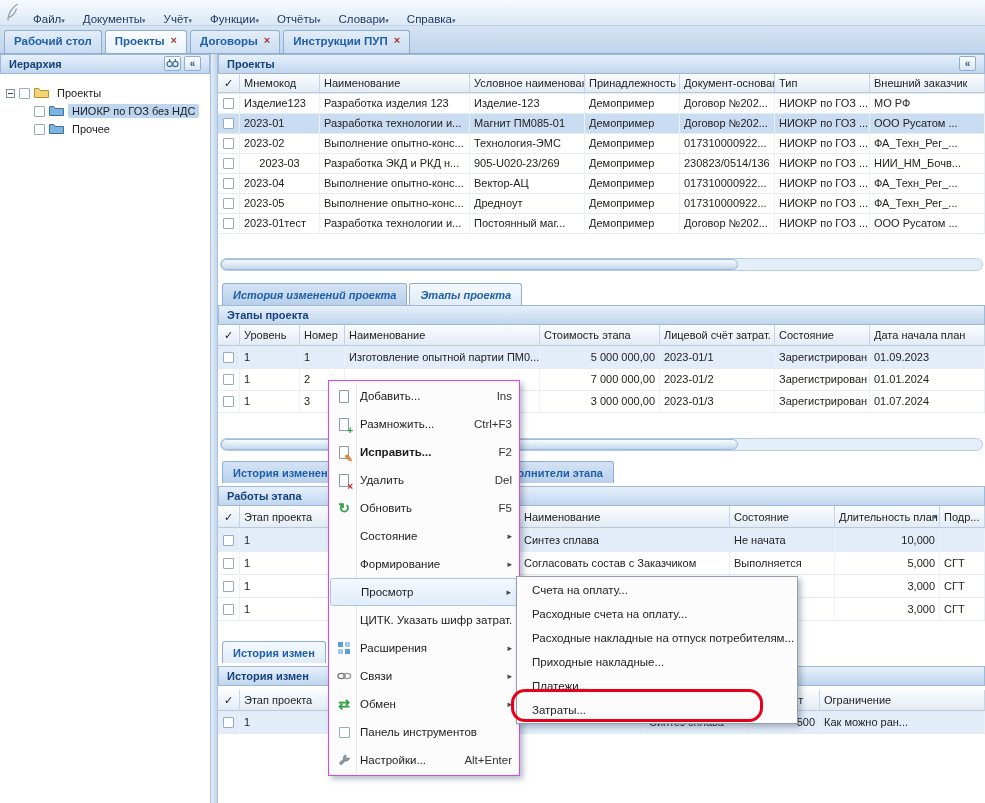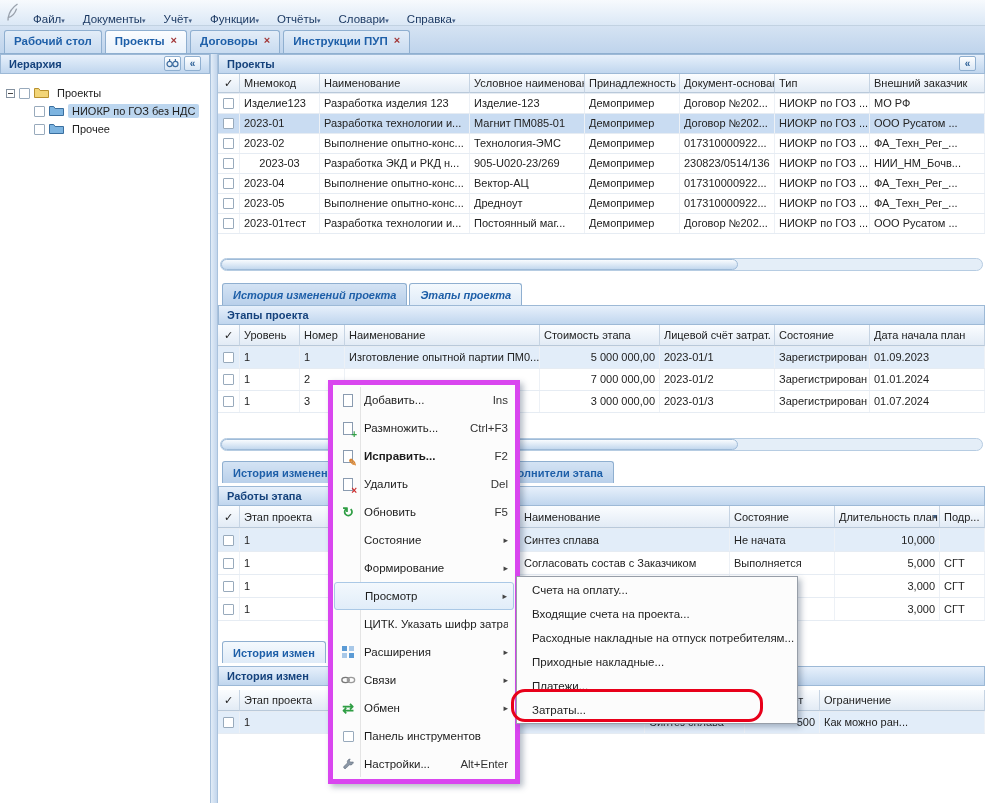--- a/index.html
+++ b/index.html
@@ -77,21 +77,21 @@
   .sa { position:absolute; right:2px; top:50%; transform:translateY(-50%); font-size:8px; color:#3d5c82; }
 
   .hscroll { position:absolute; left:220px; width:763px; height:13px; background:#e4eef8;
     border:1px solid #b6cce2; border-radius:7px; }
   #projects-scroll { top:258px; } #stages-scroll { top:438px; }
   .hthumb { height:100%; width:68%; border-radius:7px;
     background:linear-gradient(#f8fbfe,#c3d8ee); border:1px solid #9fbbd8; }
 
   
   .cmenu { position:absolute; left:328px; top:380px; width:192px; background:#fcfcfc;
-    border:5px solid #d946ef; box-shadow:3px 3px 6px rgba(40,60,90,.35); z-index:50; padding:1px; }
+    border:1px solid #d946ef; box-shadow:3px 3px 6px rgba(40,60,90,.35); z-index:50; padding:1px; }
   .cmenu::before { content:""; position:absolute; left:27px; top:2px; bottom:2px; width:1px; background:#e4e4e4; }
   .mi { display:flex; align-items:center; height:28px; padding:0 6px 0 2px; position:relative; font-size:11.5px; color:#1c1c1c; }
   .mi.hl { background:linear-gradient(#f3f8fd,#e1edf9); border:1px solid #aac8e6; border-radius:3px; }
   .mi.bold .ml { font-weight:bold; }
   .mico { width:24px; flex:none; display:flex; justify-content:center; align-items:center; }
   .ml { flex:1; margin-left:4px; white-space:nowrap; overflow:hidden; }
   .mk { margin-left:8px; color:#333; }
   .ma { margin-left:6px; font-size:9px; color:#444; }
   .pg { position:relative; width:10px; height:13px; border:1px solid #8a9bb0; background:#fff; display:inline-block; }
   .bdg { position:absolute; right:-5px; bottom:-6px; font-size:10px; font-weight:bold; font-style:normal; }
@@ -556,21 +556,21 @@
             <path d="M11.3 4 a2.9 2.9 0 0 1 -3.9 2.8 L4 10.2 a1.3 1.3 0 0 1 -1.9 -1.9 L5.5 4.9 a2.9 2.9 0 0 1 2.7 -3.9 l-0.9 1.9 1.2 1.2 z" fill="#8b97a6" stroke="#5f6b7a" stroke-width="0.6"></path>
           </svg>
         </span>
     <span class="ml">Настройки...</span>
         <span class="mk">Alt+Enter</span>
   </div>
 </div>
 
 <div class="smenu">
   <div class="smi">Счета на оплату...</div>
-  <div class="smi">Входящие счета на проекта...</div>
+  <div class="smi">Расходные счета на оплату...</div>
   <div class="smi">Расходные накладные на отпуск потребителям...</div>
   <div class="smi">Приходные накладные...</div>
   <div class="smi">Платежи...</div>
   <div class="smi">Затраты...</div>
 </div>
 
 <div id="annot"></div>
 
 </div>
 

